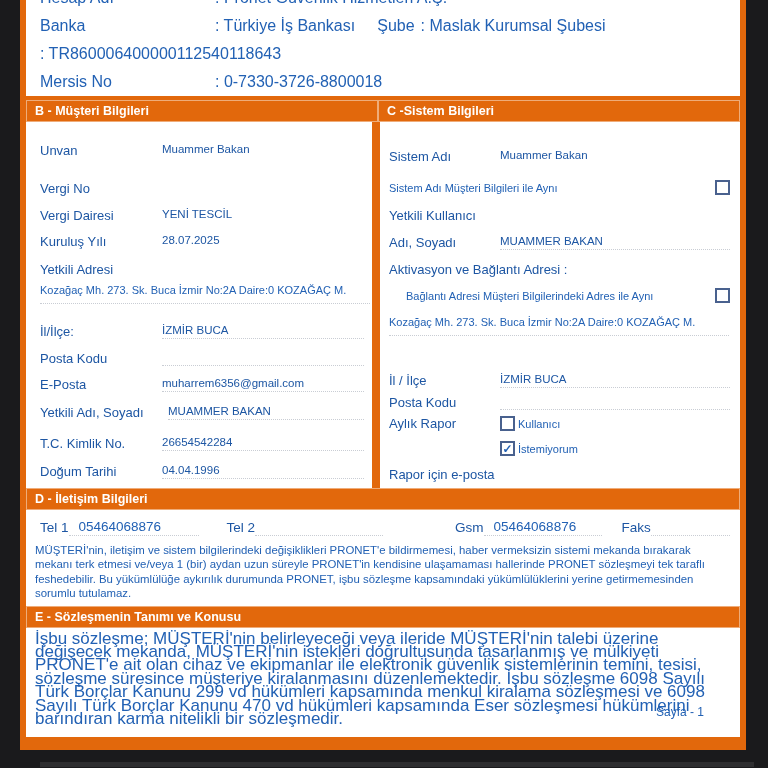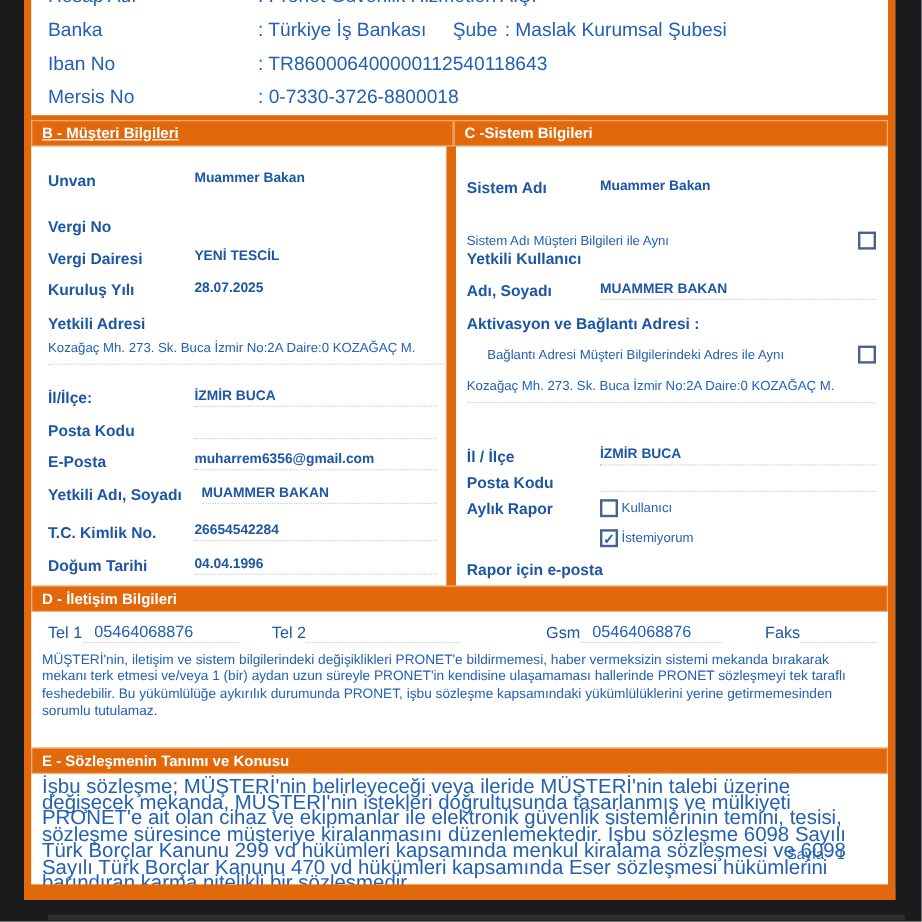--- a/index.html
+++ b/index.html
@@ -30,29 +30,29 @@
   .bank-row .lbl2{margin-left:22px;}
   .bank-row .val2{margin-left:6px;white-space:pre;}
   
   .strip{height:4px;background:var(--acc);}
   .head-row{display:flex;height:22px;}
   .sec-head{
     background:var(--acc);color:#fff;font-size:12.5px;font-weight:bold;
     height:22px;line-height:22px;padding-left:9px;
     box-shadow:inset 0 0 0 1px rgba(255,255,255,.45);
   }
-  .h-left{width:352px;flex:0 0 352px;text-decoration:underline;}
+  .h-left{width:352px;flex:0 0 352px;}
   .h-right{flex:1;}
   .full{width:100%;}
   
   .cols{display:flex;height:366px;}
   .col-b{width:346px;flex:0 0 346px;position:relative;}
   .divider{width:8px;flex:0 0 8px;background:var(--acc);}
   .col-c{flex:1;position:relative;}
-  .fr{position:absolute;left:14px;right:8px;display:flex;align-items:flex-end;font-size:13px;color:var(--blue-dark);font-weight:bold;}
+  .fr{position:absolute;left:14px;right:8px;display:flex;align-items:flex-end;font-size:13px;color:var(--blue-dark);}
   .col-c .fr{left:9px;right:10px;}
   .fr .lbl{flex:0 0 122px;}
   .col-c .fr .lbl{flex:0 0 111px;}
   .fr .val{flex:1;font-size:11.5px;padding-top:1px;min-height:16px;}
   .uv .val{border-bottom:1px dotted var(--line);}
   .addr{position:absolute;left:14px;width:330px;font-size:11px;line-height:12.5px;color:var(--blue);}
   .col-c .addr{left:9px;width:340px;}
   .addr.ub{border-bottom:1px dotted var(--line);padding-bottom:6px;}
   .cbrow{position:absolute;display:flex;align-items:center;font-size:11px;color:var(--blue);}
   .cbox{
@@ -82,21 +82,20 @@
       <span class="lbl">Hesap Adı</span>
       <span class="val">: Pronet Güvenlik Hizmetleri A.Ş.</span>
     </div>
     <div class="bank-row">
       <span class="lbl">Banka</span>
       <span class="val">: Türkiye İş Bankası</span>
       <span class="lbl2">Şube</span>
       <span class="val2">: Maslak Kurumsal Şubesi</span>
     </div>
     <div class="bank-row">
-      <span class="lbl">Iban No</span>
       <span class="val">: TR860006400000112540118643</span>
     </div>
     <div class="bank-row">
       <span class="lbl">Mersis No</span>
       <span class="val">: 0-7330-3726-8800018</span>
     </div>
   </div>
 
   <div class="strip"></div>
 
@@ -154,21 +153,21 @@
       </div>
     </div>
 
     <div class="divider"></div>
 
     <div class="col-c">
       <div class="fr" style="top:26px">
         <span class="lbl">Sistem Adı</span>
         <span class="val">Muammer Bakan</span>
       </div>
-      <div class="cbrow" style="top:71px;left:9px;right:10px;gap:28px;">
+      <div class="cbrow" style="top:58px;left:9px;right:10px;gap:28px;">
         <span>Sistem Adı Müşteri Bilgileri ile Aynı</span>
         <span class="spacer"></span>
         <span class="cbox"></span>
       </div>
       <div class="fr" style="top:86px">
         <span class="lbl" style="flex:1">Yetkili Kullanıcı</span>
       </div>
       <div class="fr uv" style="top:112px">
         <span class="lbl">Adı, Soyadı</span>
         <span class="val">MUAMMER BAKAN</span>
@@ -208,25 +207,25 @@
   </div>
 
   <div class="sec-head full">D - İletişim Bilgileri</div>
   <div class="tel-row">
     <span class="tlbl">Tel 1</span>
     <span class="tval" style="width:130px">05464068876</span>
     <span class="tlbl" style="margin-left:28px">Tel 2</span>
     <span class="tval" style="width:128px"></span>
     <span class="tlbl" style="margin-left:72px">Gsm</span>
     <span class="tval" style="width:118px">05464068876</span>
-    <span class="tlbl" style="margin-left:36px">Faks</span>
+    <span class="tlbl" style="margin-left:20px">Faks</span>
     <span class="tval" style="flex:1"></span>
   </div>
   <div class="para">MÜŞTERİ'nin, iletişim ve sistem bilgilerindeki değişiklikleri PRONET'e bildirmemesi, haber vermeksizin sistemi mekanda bırakarak mekanı terk etmesi ve/veya 1 (bir) aydan uzun süreyle PRONET'in kendisine ulaşamaması hallerinde PRONET sözleşmeyi tek taraflı feshedebilir. Bu yükümlülüğe aykırılık durumunda PRONET, işbu sözleşme kapsamındaki yükümlülüklerini yerine getirmemesinden sorumlu tutulamaz.</div>
 
-  <div class="sec-head full" style="margin-top:22px">E - Sözleşmenin Tanımı ve Konusu</div>
+  <div class="sec-head full" style="margin-top:5px">E - Sözleşmenin Tanımı ve Konusu</div>
   <div class="para-e">İşbu sözleşme; MÜŞTERİ'nin belirleyeceği veya ileride MÜŞTERİ'nin talebi üzerine değişecek mekanda, MÜŞTERİ'nin istekleri doğrultusunda tasarlanmış ve mülkiyeti PRONET'e ait olan cihaz ve ekipmanlar ile elektronik güvenlik sistemlerinin temini, tesisi, sözleşme süresince müşteriye kiralanmasını düzenlemektedir. İşbu sözleşme 6098 Sayılı Türk Borçlar Kanunu 299 vd hükümleri kapsamında menkul kiralama sözleşmesi ve 6098 Sayılı Türk Borçlar Kanunu 470 vd hükümleri kapsamında Eser sözleşmesi hükümlerini barındıran karma nitelikli bir sözleşmedir.</div>
 
   <div class="footer">Sayfa - 1</div>
   <div class="bottom-bar"></div>
 </div>
 
 <div class="next-page-edge"></div>
 
 </body></html>

